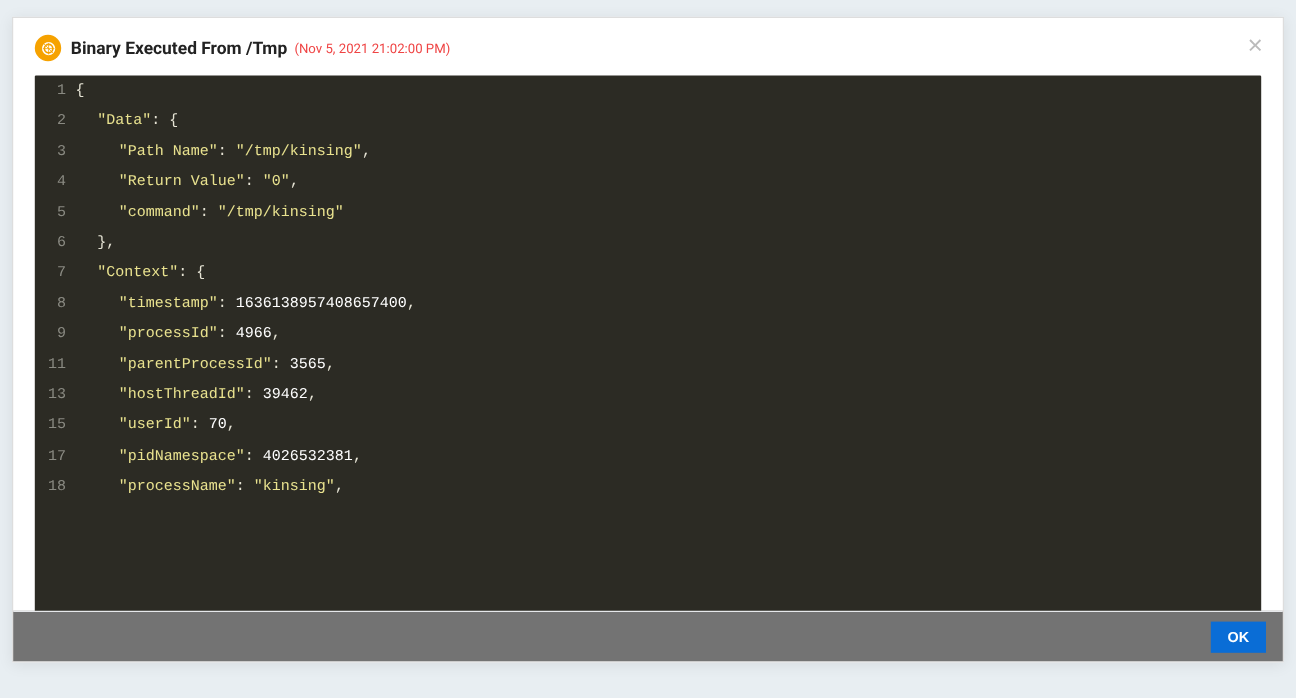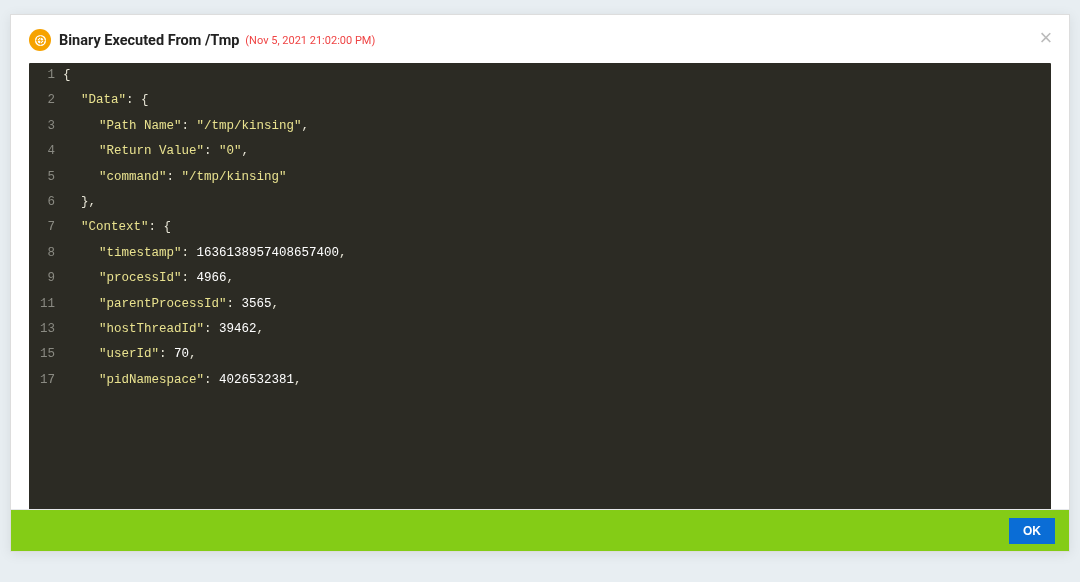--- a/index.html
+++ b/index.html
@@ -63,21 +63,21 @@
     color: #e5e3d4;
   }
   .tok-key { color: #e9e28f; }
   .tok-str { color: #e9e28f; }
   .tok-num { color: #ffffff; }
   .tok-punc { color: #e5e3d4; }
   .modal-footer {
     position: absolute;
     bottom: 0; left: 0; right: 0;
     height: 42px;
-    background: #84cc16;
+    background: #737373;
     border-top: 1px solid #e6e8eb;
     display: flex; align-items: center; justify-content: flex-end;
     padding-right: 14px;
   }
   .ok-btn {
     background: #0a6dd6;
     color: #fff;
     border: none;
     font-size: 12px;
     font-weight: 600;
@@ -114,19 +114,20 @@
       <div class="code-line"><div class="line-num">4</div><div class="line-content"><span class="indent2"><span class="tok-key">"Return Value"</span><span class="tok-punc">: </span><span class="tok-str">"0"</span><span class="tok-punc">,</span></span></div></div>
       <div class="code-line"><div class="line-num">5</div><div class="line-content"><span class="indent2"><span class="tok-key">"command"</span><span class="tok-punc">: </span><span class="tok-str">"/tmp/kinsing"</span></span></div></div>
       <div class="code-line"><div class="line-num">6</div><div class="line-content"><span class="indent1"><span class="tok-punc">},</span></span></div></div>
       <div class="code-line"><div class="line-num">7</div><div class="line-content"><span class="indent1"><span class="tok-key">"Context"</span><span class="tok-punc">: {</span></span></div></div>
       <div class="code-line"><div class="line-num">8</div><div class="line-content"><span class="indent2"><span class="tok-key">"timestamp"</span><span class="tok-punc">: </span><span class="tok-num">1636138957408657400</span><span class="tok-punc">,</span></span></div></div>
       <div class="code-line"><div class="line-num">9</div><div class="line-content"><span class="indent2"><span class="tok-key">"processId"</span><span class="tok-punc">: </span><span class="tok-num">4966</span><span class="tok-punc">,</span></span></div></div>
       <div class="code-line"><div class="line-num">11</div><div class="line-content"><span class="indent2"><span class="tok-key">"parentProcessId"</span><span class="tok-punc">: </span><span class="tok-num">3565</span><span class="tok-punc">,</span></span></div></div>
       <div class="code-line"><div class="line-num">13</div><div class="line-content"><span class="indent2"><span class="tok-key">"hostThreadId"</span><span class="tok-punc">: </span><span class="tok-num">39462</span><span class="tok-punc">,</span></span></div></div>
       <div class="code-line"><div class="line-num">15</div><div class="line-content"><span class="indent2"><span class="tok-key">"userId"</span><span class="tok-punc">: </span><span class="tok-num">70</span><span class="tok-punc">,</span></span></div></div>
       <div class="code-line"><div class="line-num">17</div><div class="line-content"><span class="indent2"><span class="tok-key">"pidNamespace"</span><span class="tok-punc">: </span><span class="tok-num">4026532381</span><span class="tok-punc">,</span></span></div></div>
+      <div class="code-line"><div class="line-num">18</div><div class="line-content"><span class="indent2"><span class="tok-key">"processName"</span><span class="tok-punc">: </span><span class="tok-str">"kinsing"</span><span class="tok-punc">,</span></span></div></div>
     </div>
 
   <div class="modal-footer">
     <button class="ok-btn">OK</button>
   </div>
 
 </div>
 
 </body></html>

